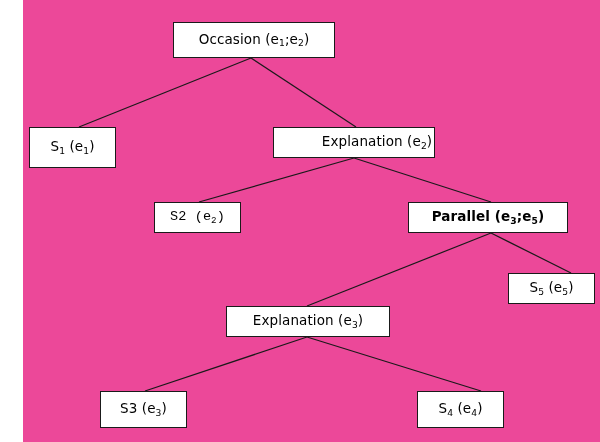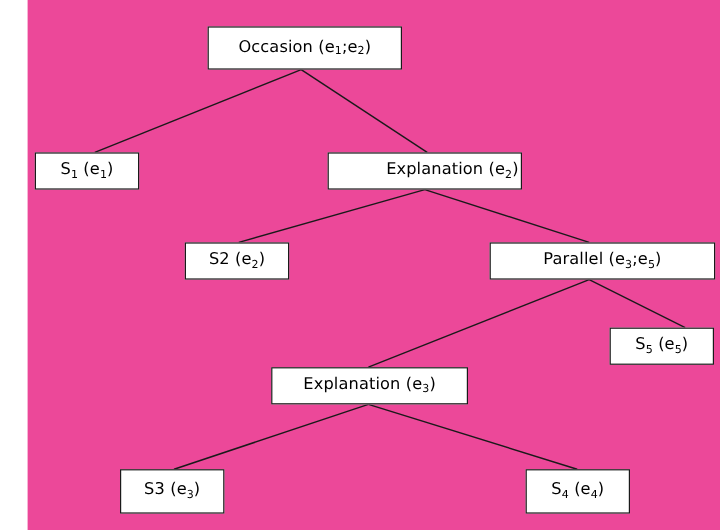--- a/index.html
+++ b/index.html
@@ -62,38 +62,38 @@
       <line x1="331" y1="158" x2="468" y2="202" stroke="#1a1a1a" stroke-width="1.2"></line>
       <line x1="468" y1="233" x2="284" y2="306" stroke="#1a1a1a" stroke-width="1.2"></line>
       <line x1="468" y1="233" x2="548" y2="273" stroke="#1a1a1a" stroke-width="1.2"></line>
       <line x1="284" y1="337" x2="122" y2="391" stroke="#1a1a1a" stroke-width="1.2"></line>
       <line x1="284" y1="337" x2="458" y2="391" stroke="#1a1a1a" stroke-width="1.2"></line>
     </svg>
   <div id="node-layer">
       <div class="node" style="left: 150px; top: 22px; width: 162px; height: 36px; border-color: rgb(26, 26, 26); color: rgb(0, 0, 0);">
         <span class="lbl">Occasion (e<sub>1</sub>;e<sub>2</sub>)</span>
       </div>
-      <div class="node" style="left: 6px; top: 127px; width: 87px; height: 31px; border-color: rgb(26, 26, 26); color: rgb(0, 0, 0);">
+      <div class="node" style="left: 6px; top: 127px; width: 87px; height: 41px; border-color: rgb(26, 26, 26); color: rgb(0, 0, 0);">
         <span class="lbl">S<sub>1</sub> (e<sub>1</sub>)</span>
       </div>
       <div class="node" style="left: 250px; top: 127px; width: 162px; height: 31px; border-color: rgb(26, 26, 26); color: rgb(0, 0, 0); padding-left: 46px;">
         <span class="lbl">Explanation (e<sub>2</sub>)</span>
       </div>
-      <div class="node" style="left: 131px; top: 202px; width: 87px; height: 31px; border-color: rgb(26, 26, 26); color: rgb(0, 0, 0);">
+      <div class="node" style="left: 131px; top: 202px; width: 87px; height: 31px; border-color: rgb(26, 26, 26); color: rgb(0, 0, 0); font-family: Liberation Mono, monospace;">
         <span class="lbl">S2 (e<sub>2</sub>)</span>
       </div>
-      <div class="node" style="left: 385px; top: 202px; width: 188px; height: 31px; border-color: rgb(26, 26, 26); color: rgb(0, 0, 0);">
+      <div class="node" style="left: 385px; top: 202px; width: 160px; height: 31px; border-color: rgb(26, 26, 26); color: rgb(0, 0, 0); font-weight: bold;">
         <span class="lbl">Parallel (e<sub>3</sub>;e<sub>5</sub>)</span>
       </div>
       <div class="node" style="left: 485px; top: 273px; width: 87px; height: 31px; border-color: rgb(26, 26, 26); color: rgb(0, 0, 0);">
         <span class="lbl">S<sub>5</sub> (e<sub>5</sub>)</span>
       </div>
       <div class="node" style="left: 203px; top: 306px; width: 164px; height: 31px; border-color: rgb(26, 26, 26); color: rgb(0, 0, 0);">
         <span class="lbl">Explanation (e<sub>3</sub>)</span>
       </div>
       <div class="node" style="left: 77px; top: 391px; width: 87px; height: 37px; border-color: rgb(26, 26, 26); color: rgb(0, 0, 0); text-align: right;">
         <span class="lbl">S3 (e<sub>3</sub>)</span>
       </div>
-      <div class="node" style="left: 415px; top: 391px; width: 87px; height: 37px; border-color: rgb(26, 26, 26); color: rgb(0, 0, 0);">
+      <div class="node" style="left: 394px; top: 391px; width: 87px; height: 37px; border-color: rgb(26, 26, 26); color: rgb(0, 0, 0);">
         <span class="lbl">S<sub>4</sub> (e<sub>4</sub>)</span>
       </div>
     </div>
 </div>
 
 </body></html>

